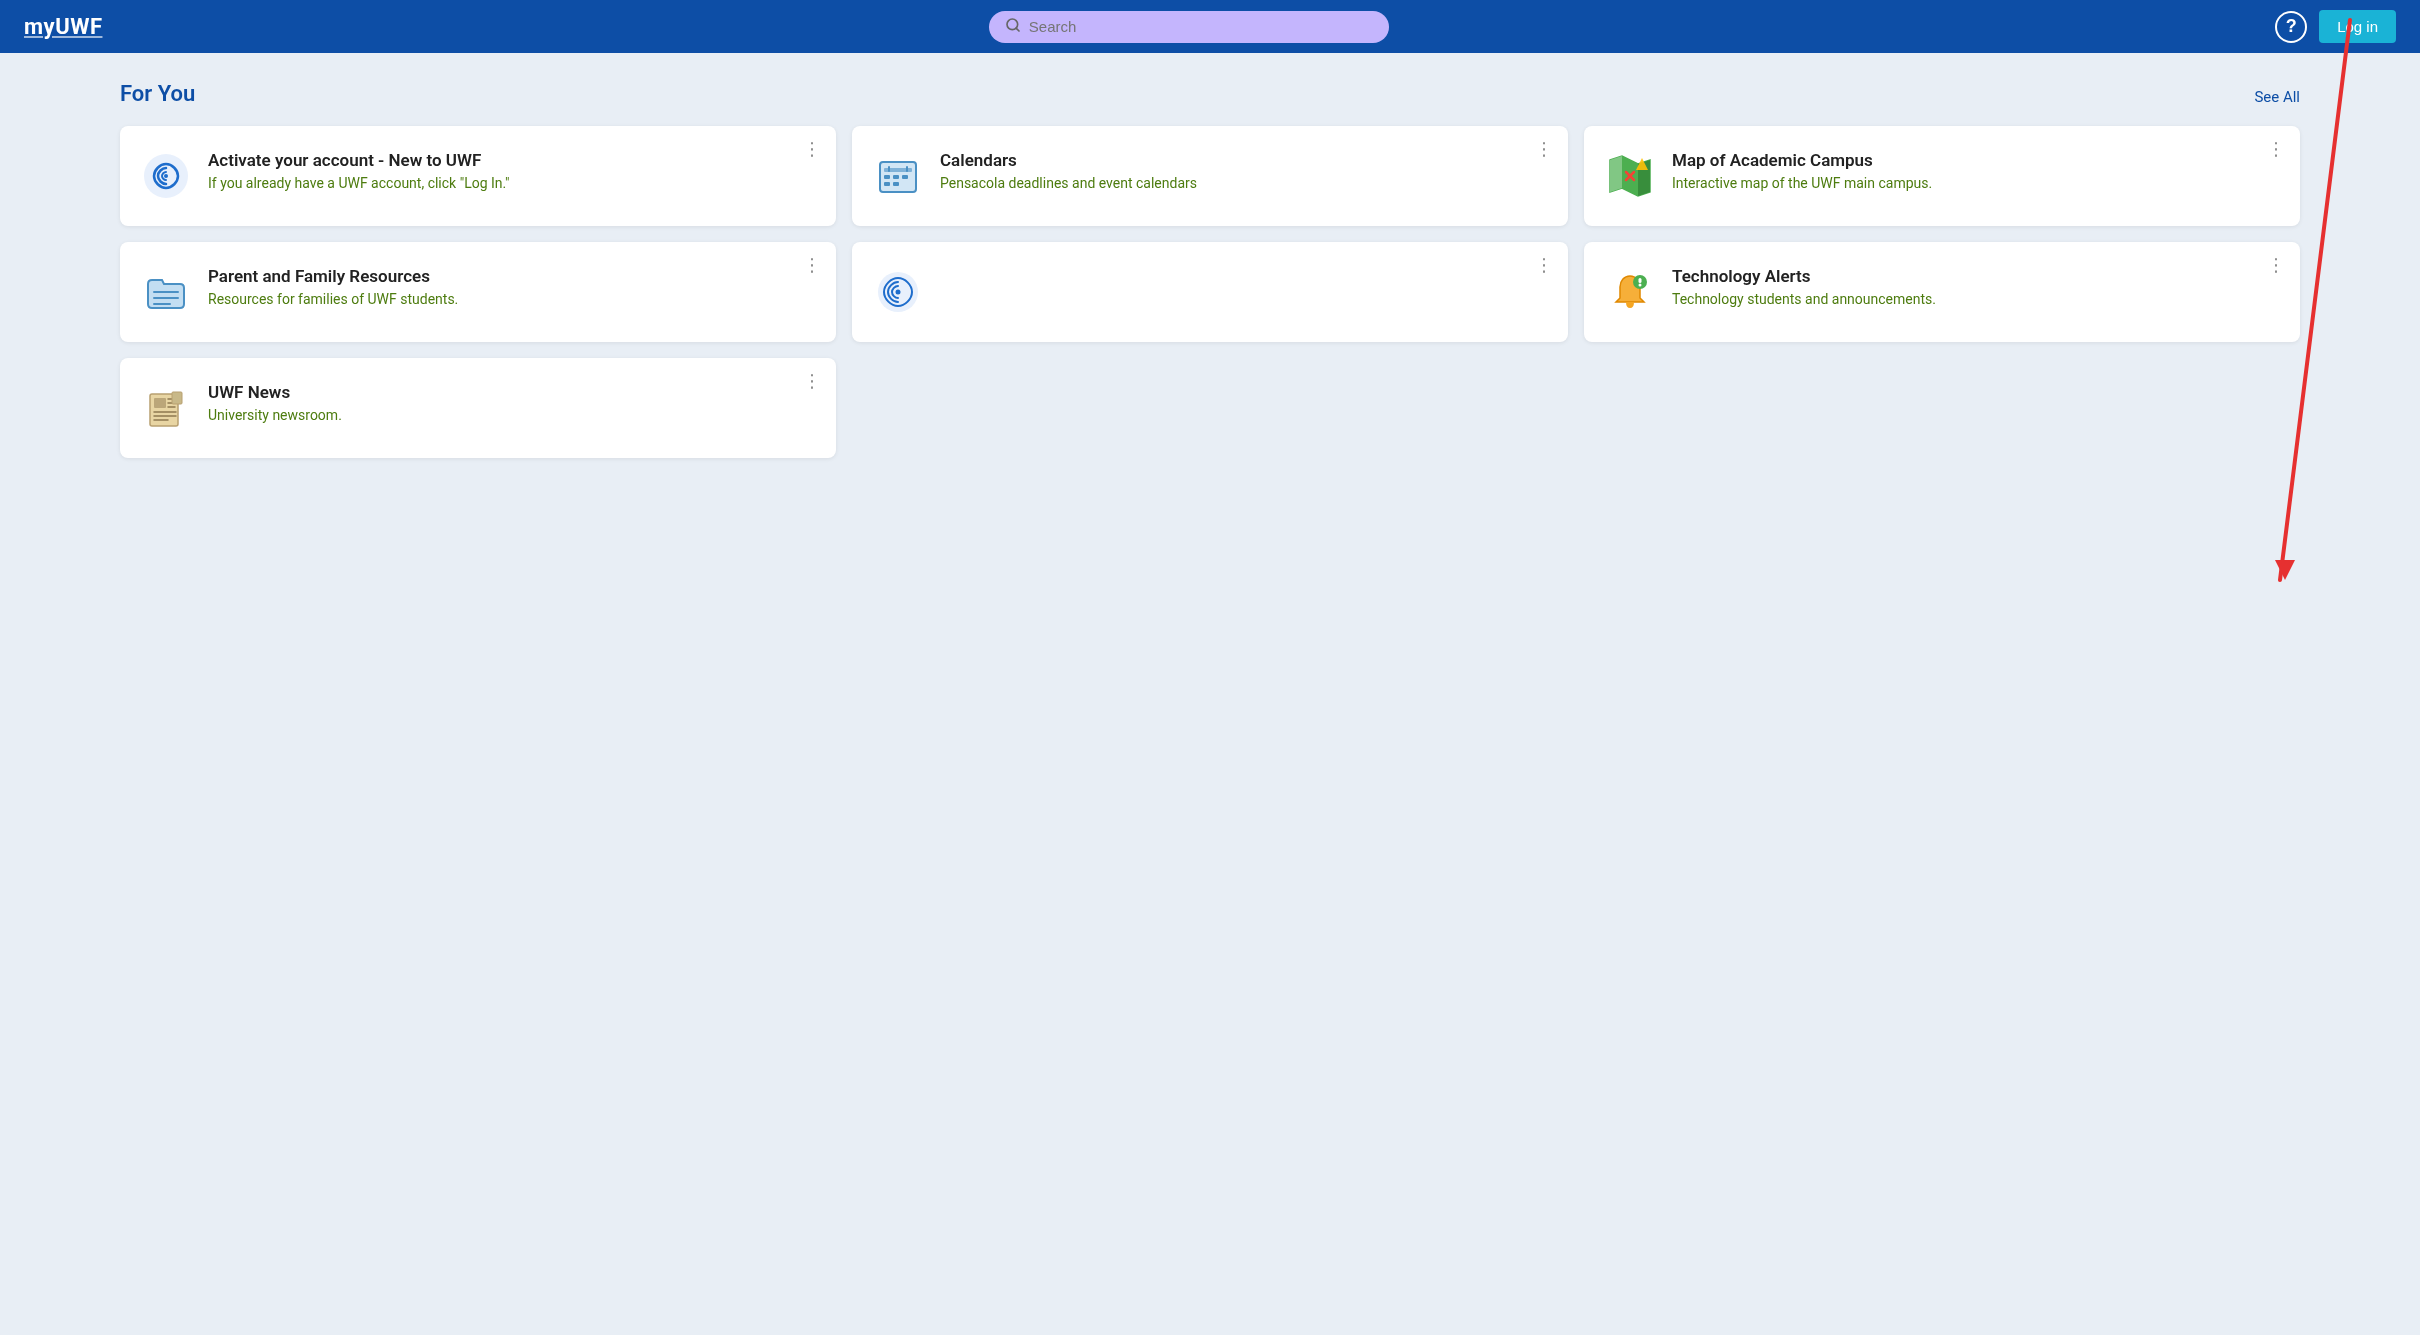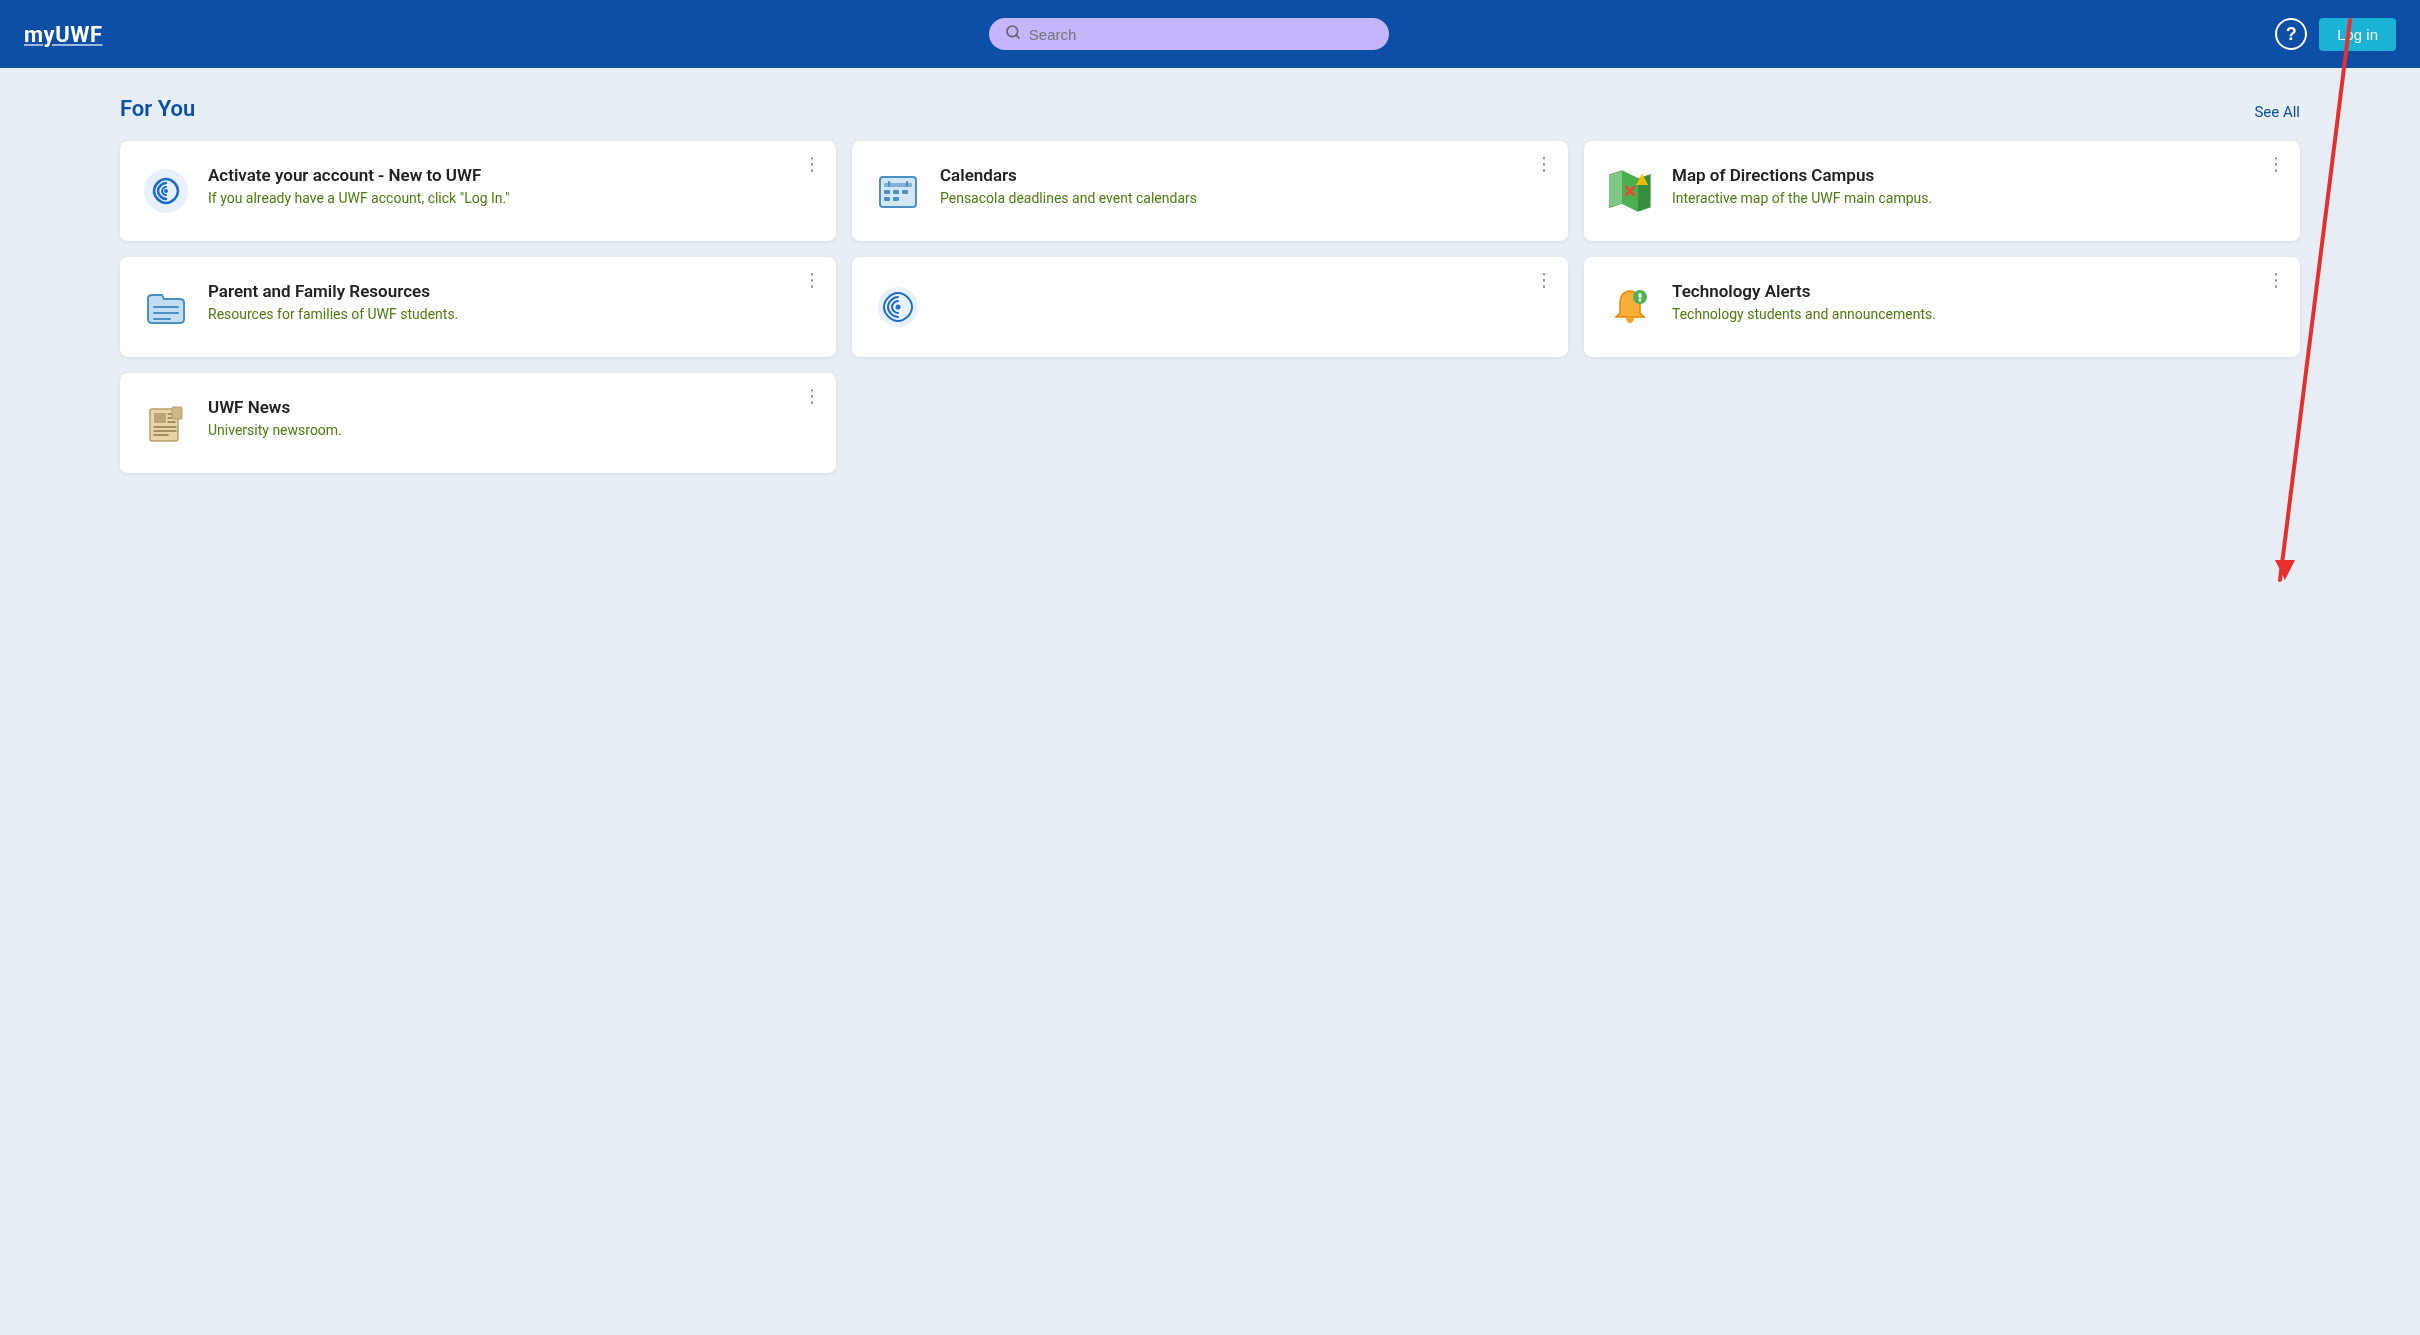--- a/index.html
+++ b/index.html
@@ -1,21 +1,21 @@
 <!DOCTYPE html>
 <html><head>
   <meta charset="utf-8">
   <style>
     * { box-sizing: border-box; margin: 0; padding: 0; }
     body { font-family: -apple-system, BlinkMacSystemFont, 'Segoe UI', Roboto, sans-serif; background: #e8eef5; min-height: 100vh; }
 
     
     .header {
       background: #0d4ea6;
-      height: 68px;
+      height: 53px;
       display: flex;
       align-items: center;
       padding: 0 24px;
       position: relative;
     }
     .header-logo {
       color: white;
       font-size: 22px;
       font-weight: bold;
       letter-spacing: 0.5px;
@@ -244,21 +244,21 @@
           <polygon points="16,4 32,12 32,44 16,36" fill="#4caf50"></polygon>
           <polygon points="32,12 44,8 44,40 32,44" fill="#388e3c"></polygon>
 
           <line x1="20" y1="20" x2="28" y2="28" stroke="#f44336" stroke-width="2.5" stroke-linecap="round"></line>
           <line x1="28" y1="20" x2="20" y2="28" stroke="#f44336" stroke-width="2.5" stroke-linecap="round"></line>
 
           <polygon points="36,6 42,18 30,18" fill="#ffc107" opacity="0.9"></polygon>
         </svg>
       </div>
       <div class="card-text">
-        <div class="card-title">Map of Directions Campus</div>
+        <div class="card-title">Map of Academic Campus</div>
         <div class="card-desc">Interactive map of the UWF main campus.</div>
       </div>
     </div>
 
     <div class="card">
       <span class="card-menu">⋮</span>
       <div class="card-icon">
         <svg width="48" height="48" viewBox="0 0 48 48">
 
           <path d="M6 16 Q6 12, 10 12 L20 12 L22 16 L38 16 Q42 16, 42 20 L42 36 Q42 40, 38 40 L10 40 Q6 40, 6 36 Z" fill="#6aaddf" opacity="0.4"></path>

